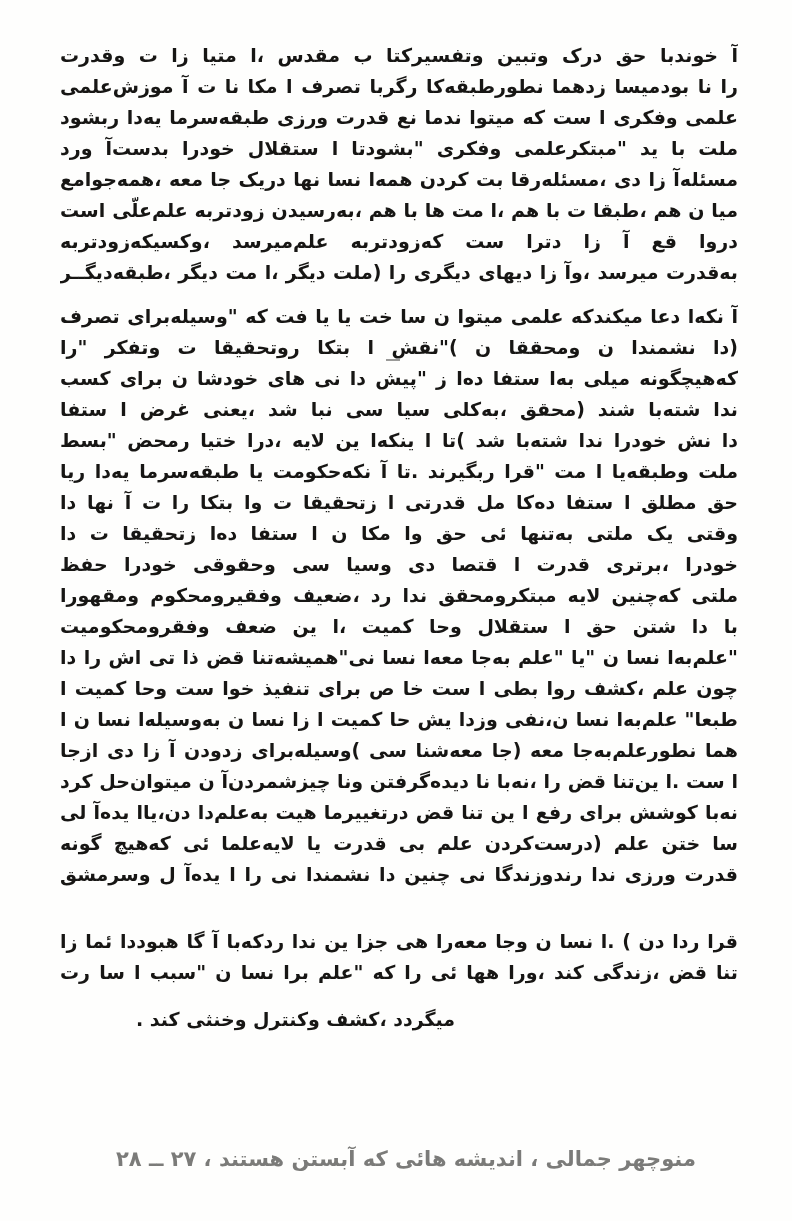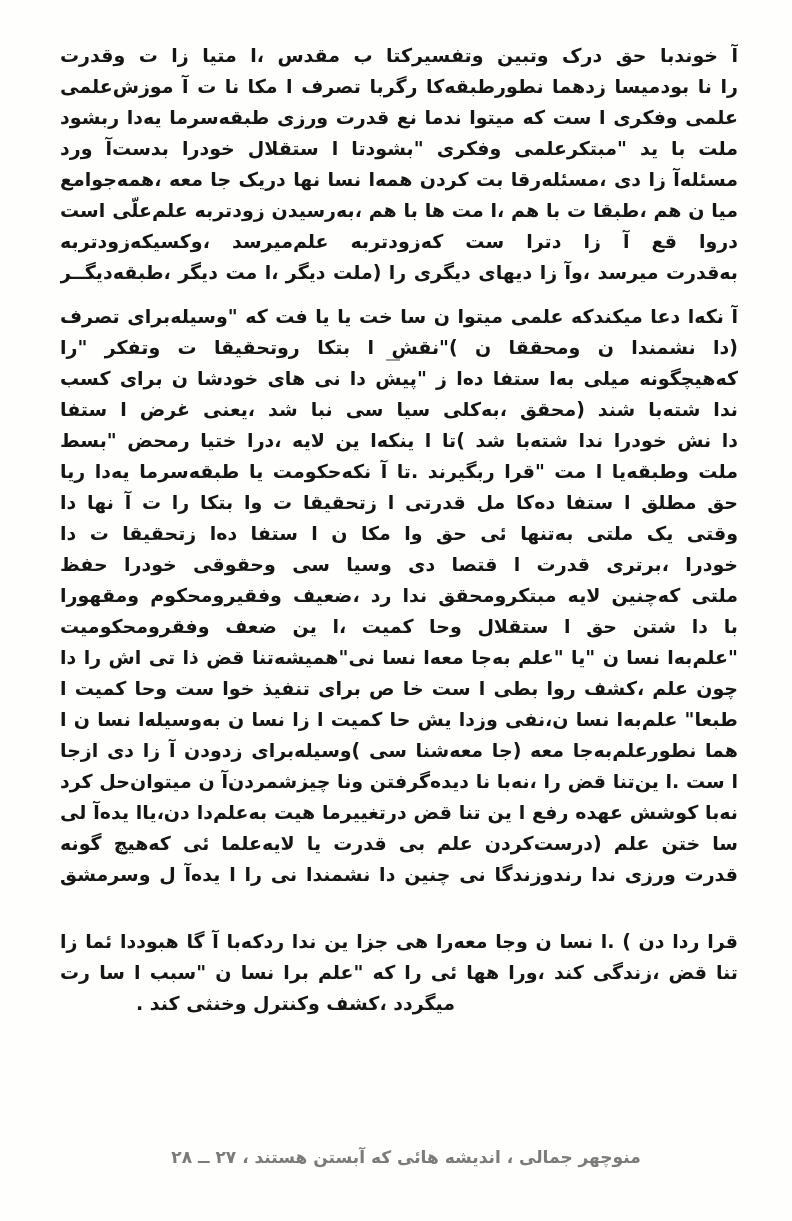--- a/index.html
+++ b/index.html
@@ -32,38 +32,39 @@
     text-align-last: justify;
   }
   .line.a-left {
     text-align: left;
     text-align-last: left;
   }
   .line.a-left-indented {
     text-align: center;
     text-align-last: left;
     padding-left: 76px;
+    margin-top: 16px;
   }
   .sep-dash {
     position: absolute;
     left: 386px;
     top: 359px;
     width: 14px;
     height: 2px;
     background: #9a9a98;
   }
   .footer {
     position: absolute;
     left: 0;
     right: 0;
     top: 1147px;
     padding-left: 20px;
     direction: rtl;
     text-align: center;
-    font-size: 17px;
+    font-size: 21px;
     font-weight: 700;
     color: #7b7b79;
   }
 </style>
 </head>
 <body>
 
 <div class="page">
   <div class="text-block" id="text-block">
       <div class="paragraph">
@@ -86,21 +87,21 @@
         <div class="line a-justify">حق مطلق ا ستفا ده‌کا مل قدرتی ا زتحقیقا ت وا بتکا را ت آ نها دا شته‌باشد .</div>
         <div class="line a-justify">وقتی یک ملتی به‌تنها ئی حق وا مکا ن ا ستفا ده‌ا زتحقیقا ت دا نشمنــدان</div>
         <div class="line a-justify">خودرا ،برتری قدرت ا قتصا دی وسیا سی وحقوقی خودرا حفظ میکند،وطبعـا"</div>
         <div class="line a-justify">ملتی که‌چنین لایه مبتکرومحقق ندا رد ،ضعیف وفقیرومحکوم ومقهورا ست،و</div>
         <div class="line a-justify">با دا شتن حق ا ستقلال وحا کمیت ،ا ین ضعف وفقرومحکومیت برطرف‌نمیشود .</div>
         <div class="line a-justify">"علم‌به‌ا نسا ن "یا "علم به‌جا معه‌ا نسا نی"همیشه‌تنا قض ذا تی اش را دا رد .</div>
         <div class="line a-justify">چون علم ،کشف روا بطی ا ست خا ص برای تنفیذ خوا ست وحا کمیت ا نســان،و</div>
         <div class="line a-justify">طبعا" علم‌به‌ا نسا ن،نفی وزدا یش حا کمیت ا زا نسا ن به‌وسیله‌ا نسا ن ا ست .</div>
         <div class="line a-justify">هما نطورعلم‌به‌جا معه (جا معه‌شنا سی )وسیله‌برای زدودن آ زا دی ازجا معــه</div>
         <div class="line a-justify">ا ست .ا ین‌تنا قض را ،نه‌با نا دیده‌گرفتن ونا چیزشمردن‌آ ن میتوان‌حل کرد ،</div>
-        <div class="line a-justify">نه‌با کوشش عهده رفع ا ین تنا قض درتغییرما هیت به‌علم‌دا دن،یاا یده‌آ لی</div>
+        <div class="line a-justify">نه‌با کوشش برای رفع ا ین تنا قض درتغییرما هیت به‌علم‌دا دن،یاا یده‌آ لی</div>
         <div class="line a-justify">سا ختن علم (درست‌کردن علم بی قدرت یا لایه‌علما ئی که‌هیچ گونه علاقه‌به</div>
         <div class="line a-justify">قدرت ورزی ندا رندوزندگا نی چنین دا نشمندا نی را ا یده‌آ ل وسرمشق قرار</div>
       </div>
       <div class="paragraph">
         <div class="line a-justify">قرا ردا دن ) .ا نسا ن وجا معه‌را هی جزا ین ندا ردکه‌با آ گا هبوددا ئما زا ین</div>
         <div class="line a-justify">تنا قض ،زندگی کند ،ورا هها ئی را که "علم برا نسا ن "سبب ا سا رت انسانها</div>
         <div class="line a-left-indented">میگردد ،کشف وکنترل وخنثی کند .</div>
       </div>
     </div>
   <div class="sep-dash"></div>

